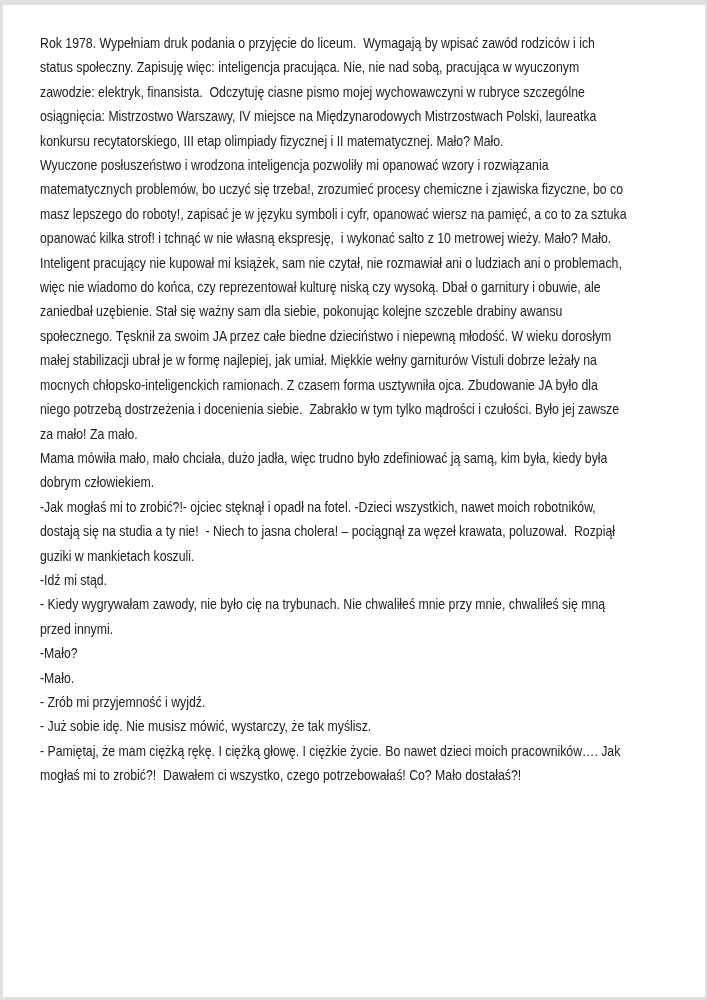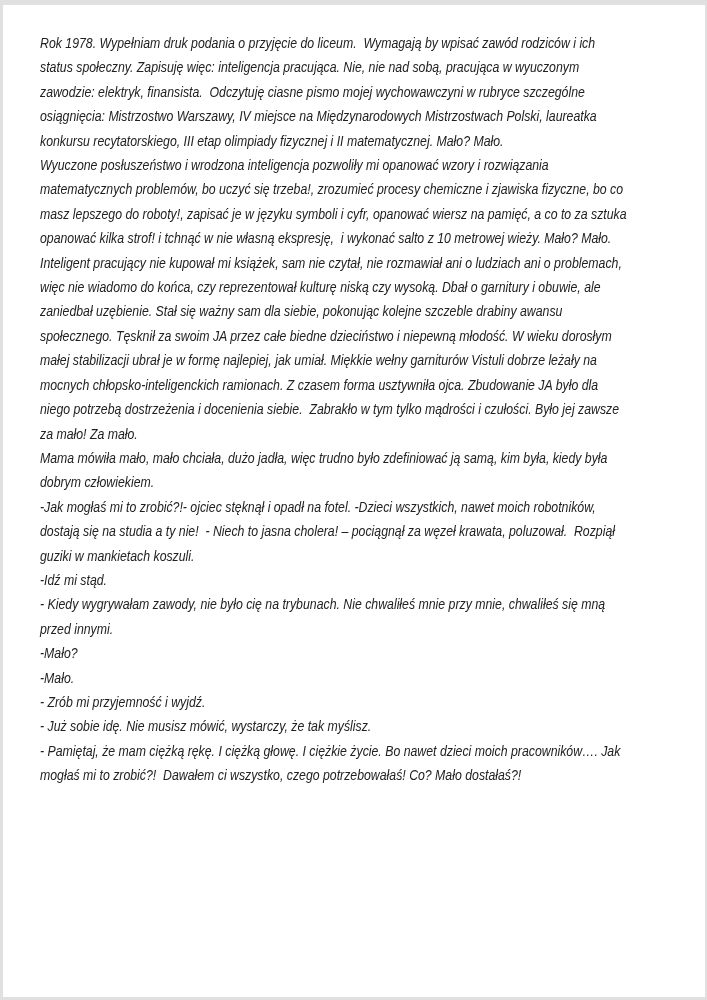--- a/index.html
+++ b/index.html
@@ -15,21 +15,20 @@
     font-family: "Liberation Sans", "DejaVu Sans", sans-serif;
   }
   .sheet {
     position: absolute;
     left: 3px;
     top: 5px;
     right: 2px;
     bottom: 3px;
     background: var(--page-background, #ffffff);
     overflow: hidden;
-    font-style: italic;
   }
   .doc-text {
     position: absolute;
     left: 37px;           
     top: 26px;            
     width: 800px;         
     transform: scaleX(0.82);
     transform-origin: 0 0;
     font-size: 15px;
     line-height: 24.4px;

